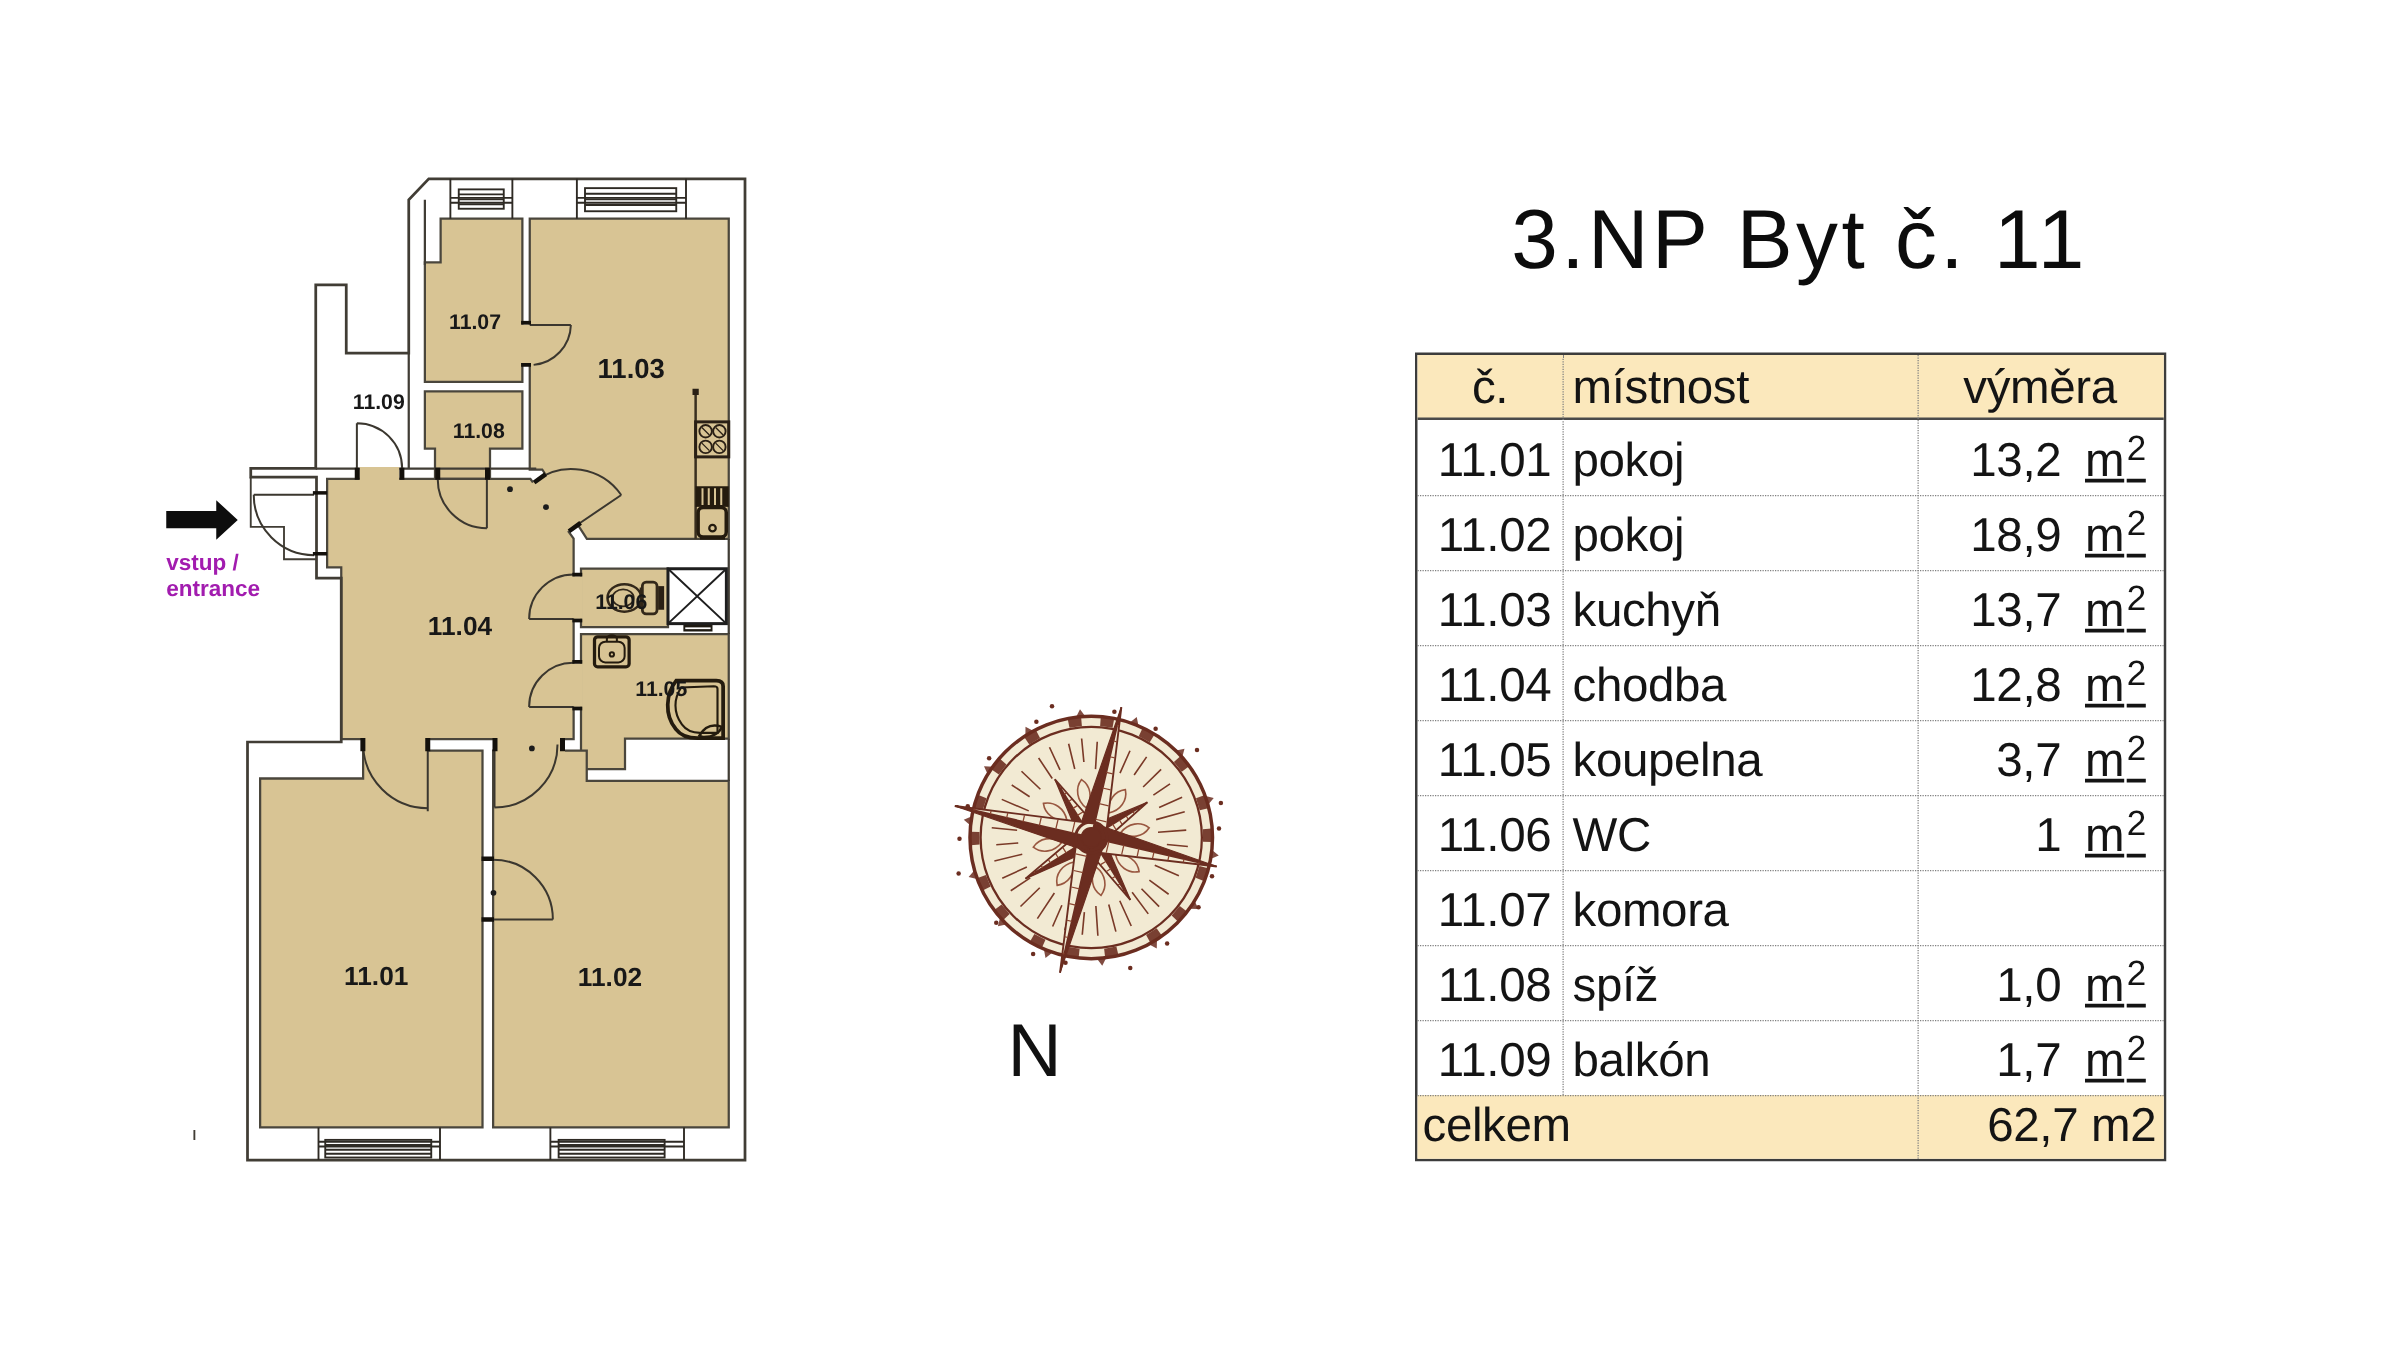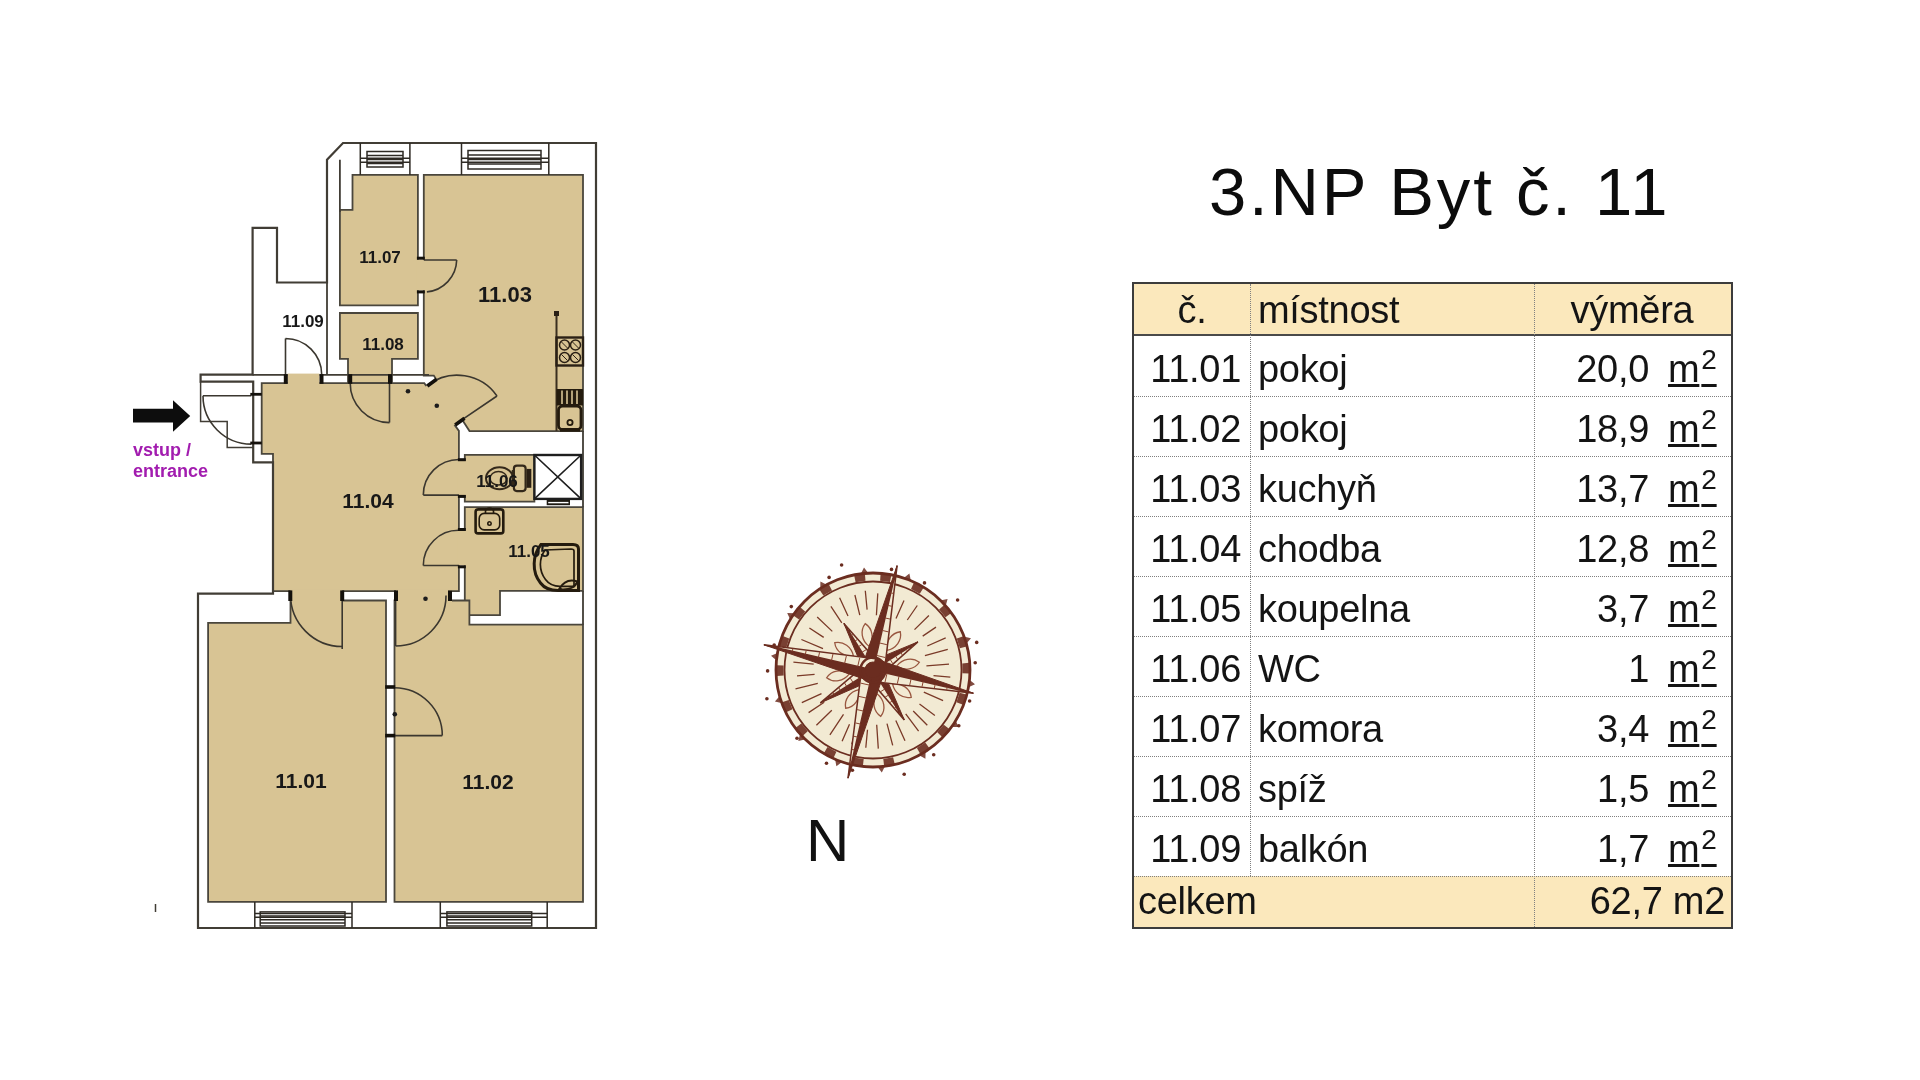--- a/index.html
+++ b/index.html
@@ -303,21 +303,21 @@
   <div class="rline" style="top:532px"></div>
   <div class="rline" style="top:592px"></div>
   <div class="rw" style="top:0;height:52px;line-height:52px;">
       <span class="c1" style="width:72px;text-align:center;left:22px;">č.</span>
       <span class="c2">místnost</span>
       <span class="c3" style="text-align:center;">výměra</span>
     </div>
   <div class="rw" style="top:55px">
       <span class="c1">11.01</span>
       <span class="c2">pokoj</span>
-      <span class="c3"><span class="v">20,0</span><span class="u">m<sup>2</sup></span></span>
+      <span class="c3"><span class="v">13,2</span><span class="u">m<sup>2</sup></span></span>
     </div>
   <div class="rw" style="top:115px">
       <span class="c1">11.02</span>
       <span class="c2">pokoj</span>
       <span class="c3"><span class="v">18,9</span><span class="u">m<sup>2</sup></span></span>
     </div>
   <div class="rw" style="top:175px">
       <span class="c1">11.03</span>
       <span class="c2">kuchyň</span>
       <span class="c3"><span class="v">13,7</span><span class="u">m<sup>2</sup></span></span>
@@ -333,26 +333,25 @@
       <span class="c3"><span class="v">3,7</span><span class="u">m<sup>2</sup></span></span>
     </div>
   <div class="rw" style="top:355px">
       <span class="c1">11.06</span>
       <span class="c2">WC</span>
       <span class="c3"><span class="v">1</span><span class="u">m<sup>2</sup></span></span>
     </div>
   <div class="rw" style="top:415px">
       <span class="c1">11.07</span>
       <span class="c2">komora</span>
-      <span class="c3"><span class="v">3,4</span><span class="u">m<sup>2</sup></span></span>
     </div>
   <div class="rw" style="top:475px">
       <span class="c1">11.08</span>
       <span class="c2">spíž</span>
-      <span class="c3"><span class="v">1,5</span><span class="u">m<sup>2</sup></span></span>
+      <span class="c3"><span class="v">1,0</span><span class="u">m<sup>2</sup></span></span>
     </div>
   <div class="rw" style="top:535px">
       <span class="c1">11.09</span>
       <span class="c2">balkón</span>
       <span class="c3"><span class="v">1,7</span><span class="u">m<sup>2</sup></span></span>
     </div>
   <div class="rw" style="top:592px;height:67px;line-height:51px;">
       <span style="position:absolute;left:4px;">celkem</span>
       <span class="c3" style="text-align:right;padding-right:6px;">62,7 m2</span>
     </div>

